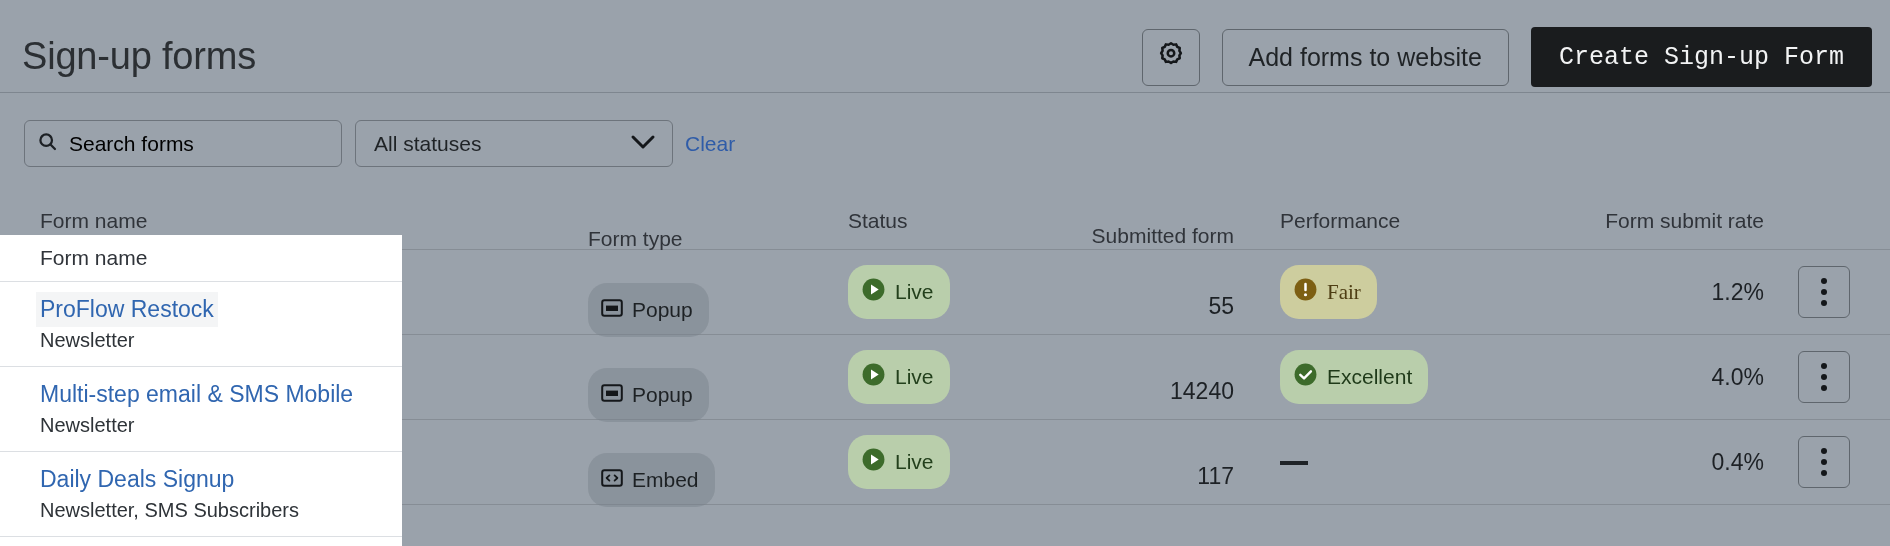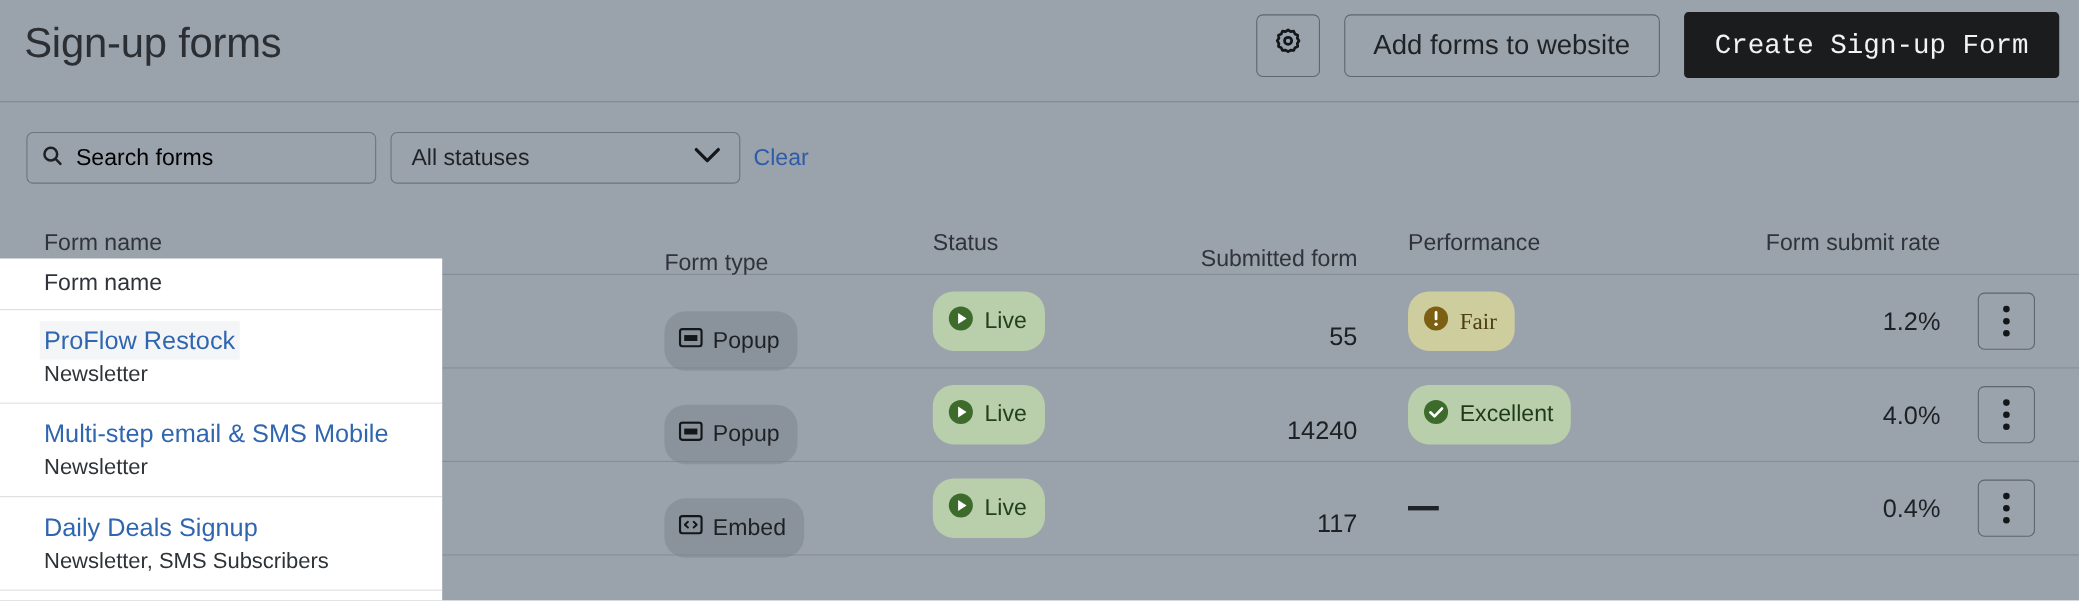--- a/index.html
+++ b/index.html
@@ -16,22 +16,22 @@
   #page {
     position: relative;
     width: 1890px;
     height: 546px;
     background: #9aa2ab;   
   }
 
   
   #header {
     position: absolute;
-    left: 0; top: 0;
-    width: 1890px; height: 93px;
+    left: 0; top: 16px;
+    width: 1890px; height: 77px;
     border-bottom: 1px solid #7e868f;
   }
 
   #page-title {
     position: absolute;
     left: 22px; top: 19px;
     font-size: 38px;
     font-weight: 400;
     color: #2b2f33;
     letter-spacing: -0.2px;
@@ -156,21 +156,21 @@
     border-bottom: 1px solid #868d95;
   }
 
   .body-row {
     height: 85px;
     border-bottom: 1px solid #868d95;
   }
 
   
   .c-name   { position: absolute; left: 40px;  width: 560px; }
-  .c-type   { position: absolute; left: 604px; width: 170px; margin-top: 36px; }
+  .c-type   { position: absolute; left: 588px; width: 170px; margin-top: 36px; }
   .c-status { position: absolute; left: 848px; width: 180px; }
   .c-sub    { position: absolute; left: 1000px; width: 234px; text-align: right; margin-top: 29px; }
   .c-perf   { position: absolute; left: 1280px; width: 240px; }
   .c-rate   { position: absolute; left: 1530px; width: 234px; text-align: right; }
   .c-menu   { position: absolute; left: 1798px; width: 58px; }
 
   .th {
     font-size: 21px;
     color: #30343a;
     font-weight: 400;

